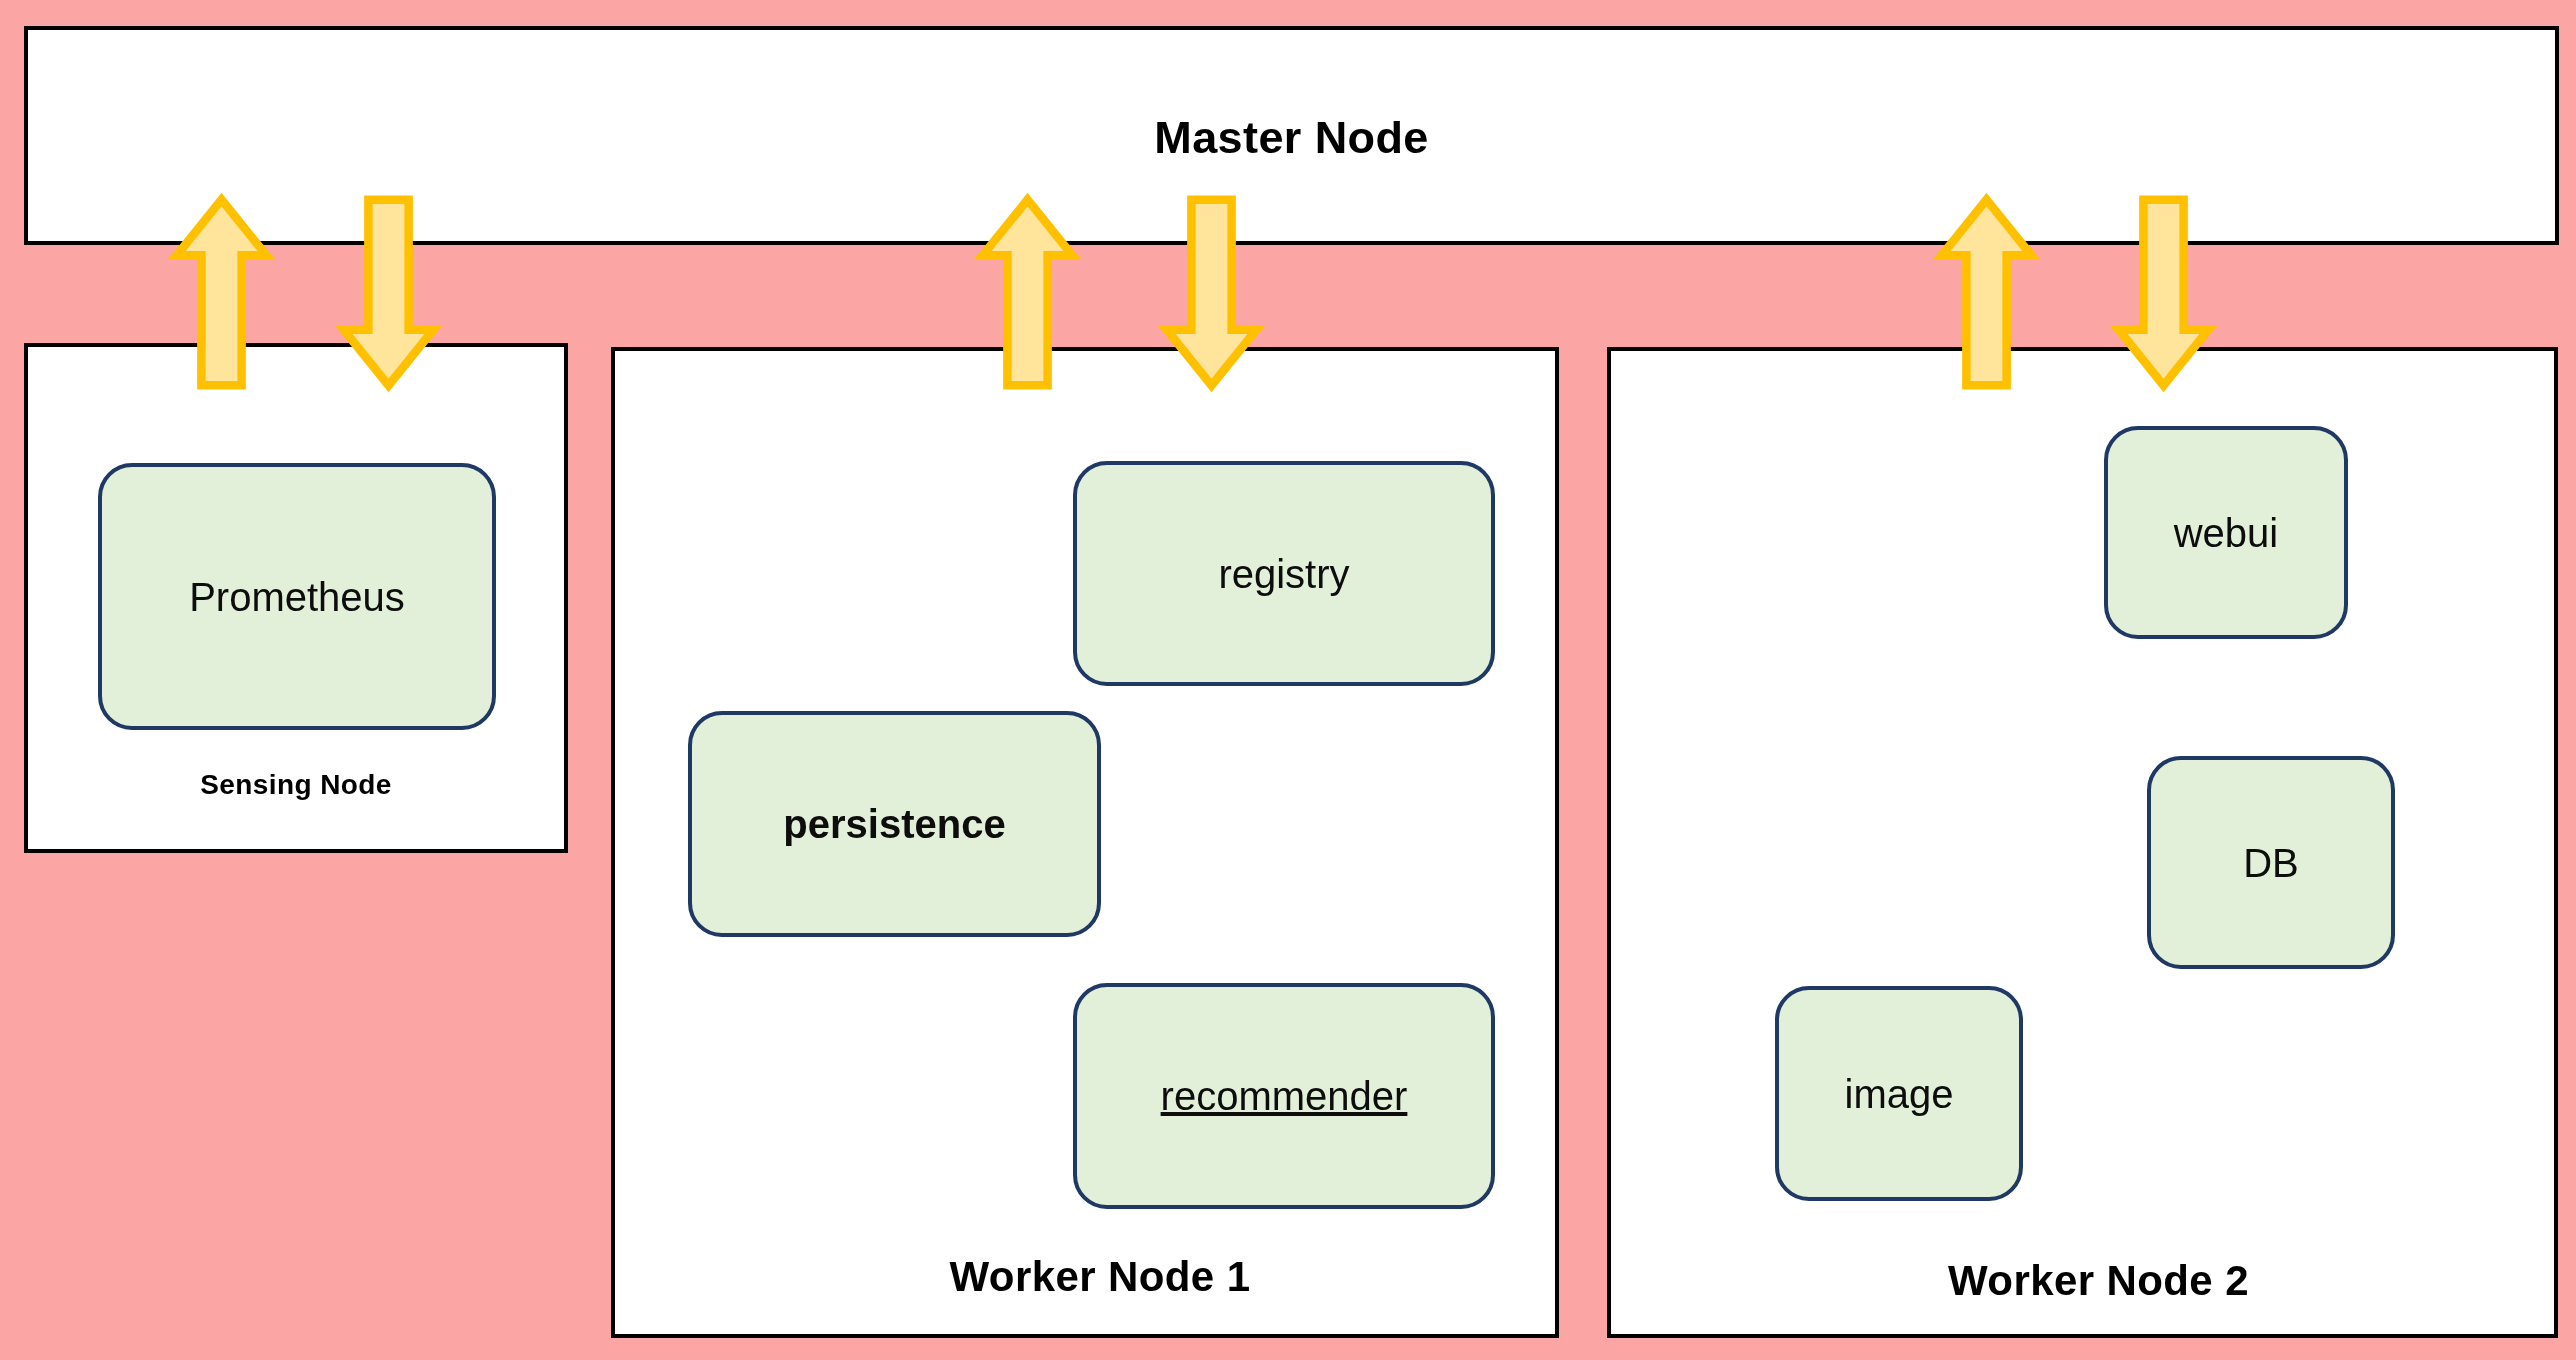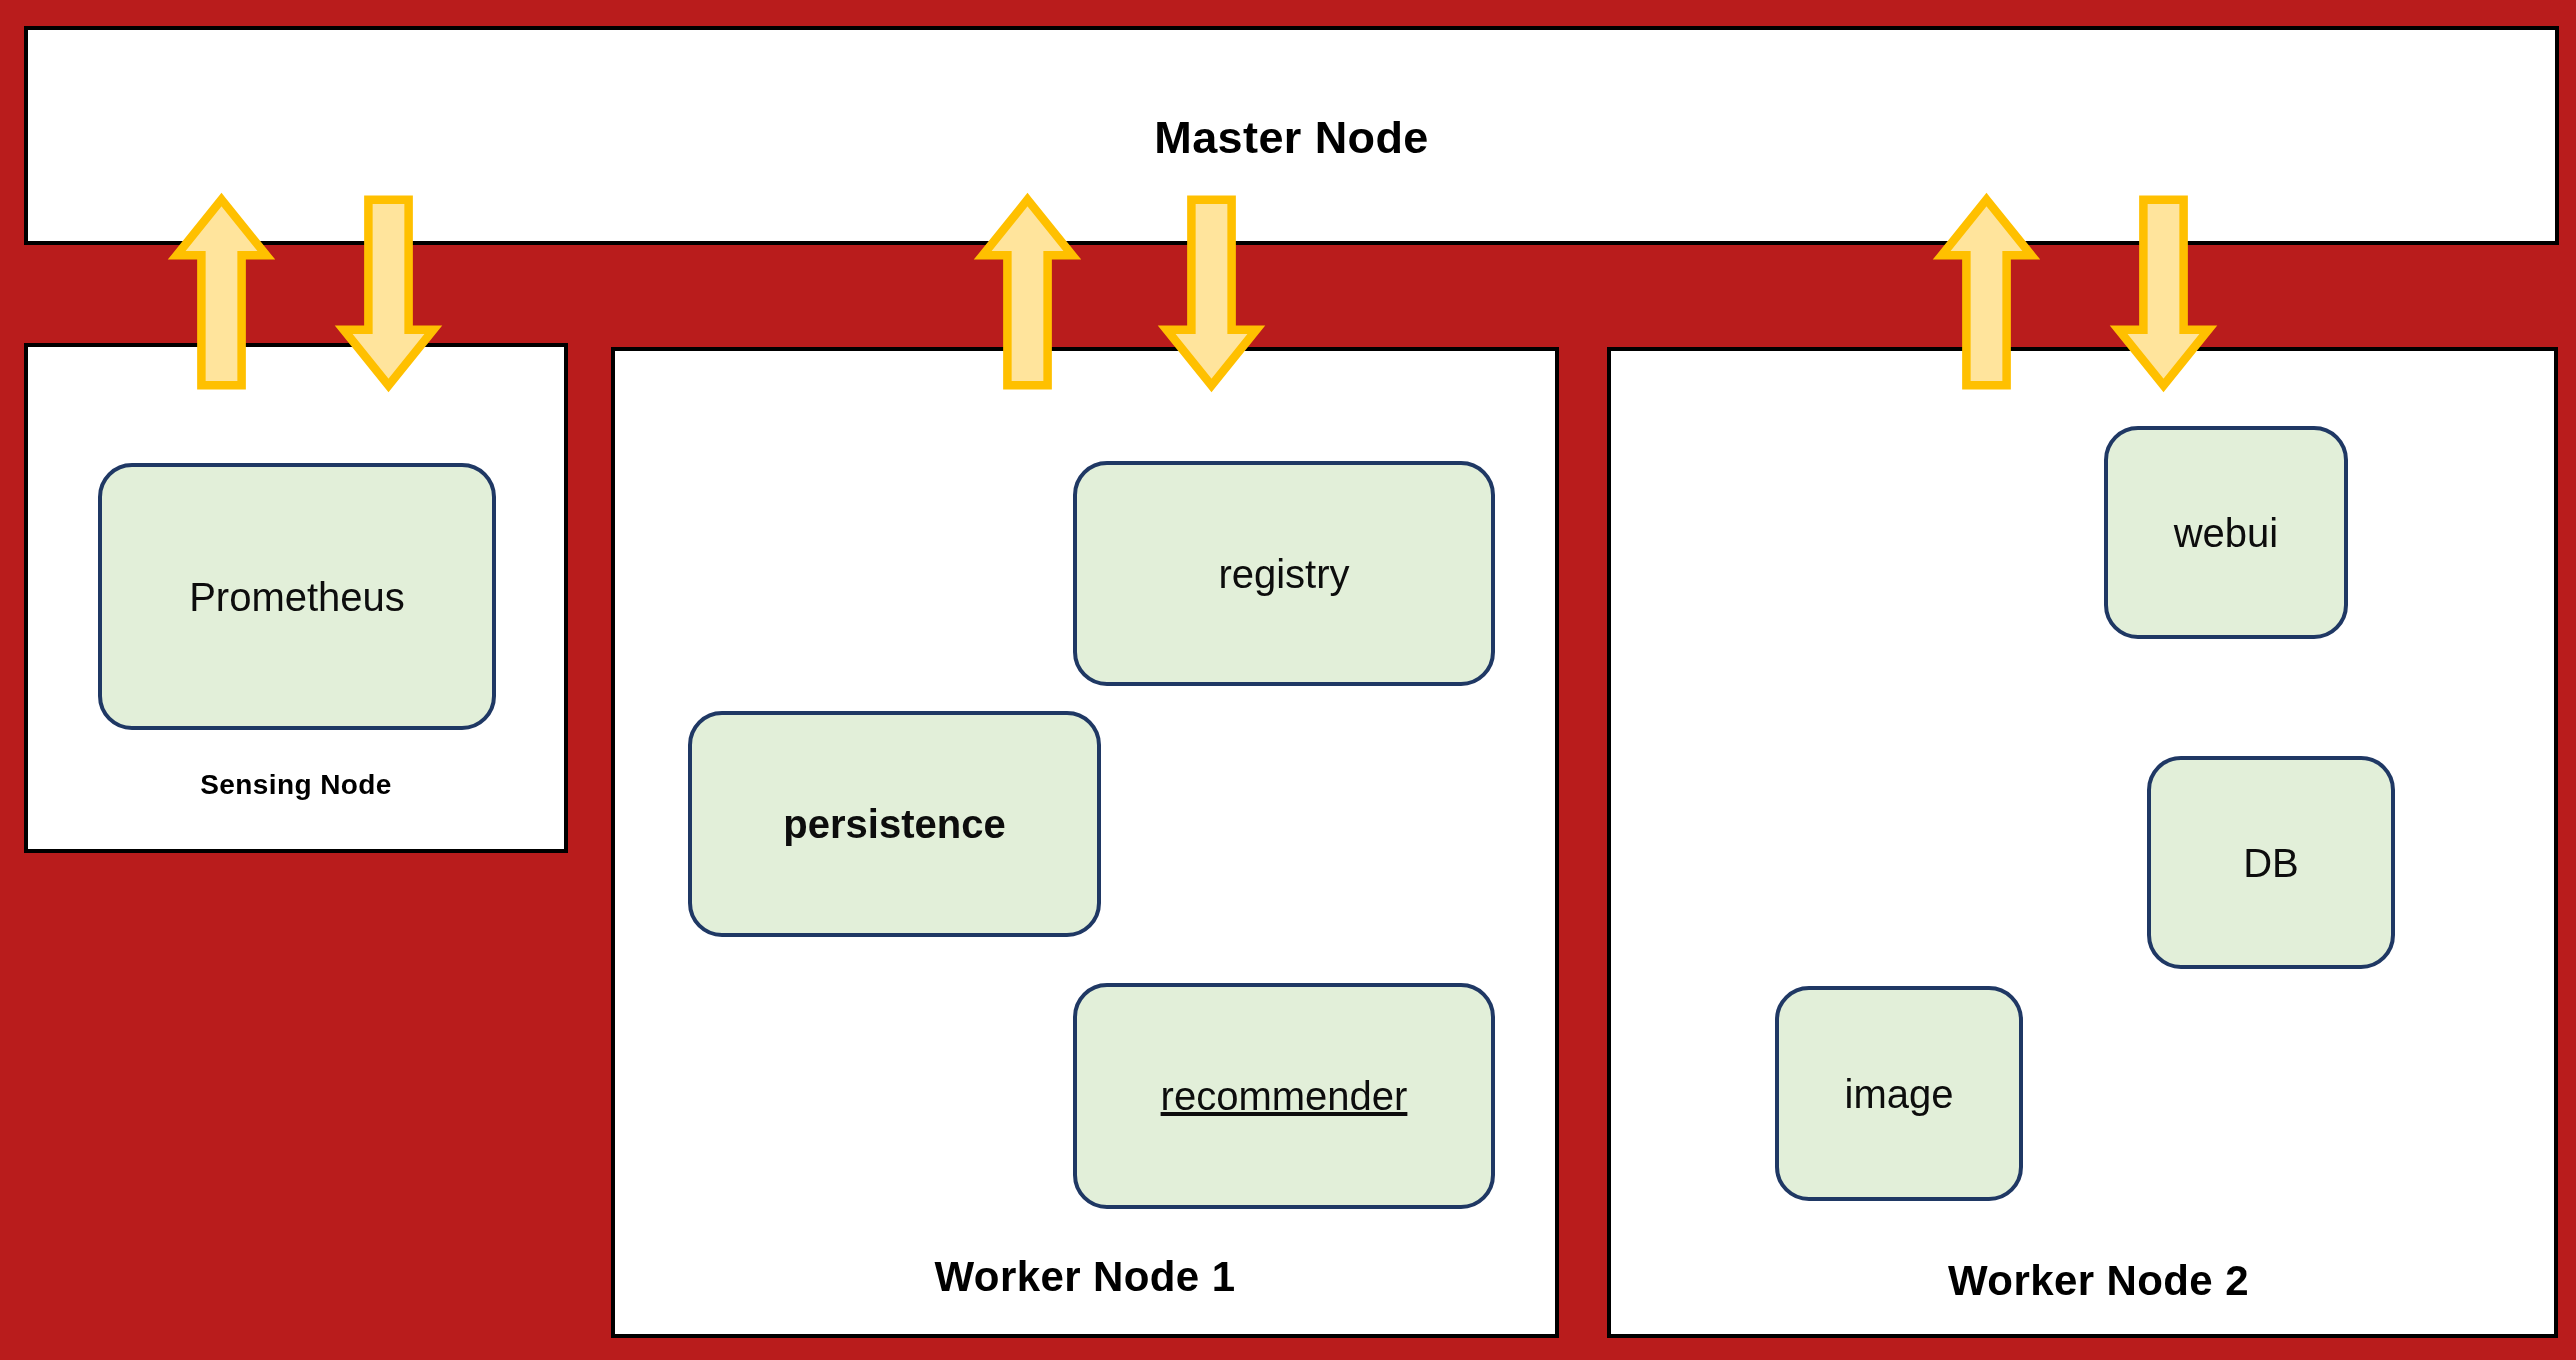--- a/index.html
+++ b/index.html
@@ -8,21 +8,21 @@
     padding: 0;
     background: #ffffff;
   }
   body {
     font-family: "Liberation Sans", sans-serif;
   }
   #canvas {
     position: relative;
     width: 2576px;
     height: 1361px;
-    background: #b91c1c;
+    background: #fca5a5;
     overflow: hidden;
   }
 
   
   .node-box {
     position: absolute;
     box-sizing: border-box;
     border: 4.6px solid #000000;
     background: #ffffff;
   }
@@ -82,21 +82,21 @@
   <div class="node-label master-label" style="left:24px; top:112px; width:2535px;">Master Node</div>
 
   <div class="node-box" style="left:24px; top:343px; width:544px; height:510px;"></div>
   <div class="pod" style="left:98px; top:463px; width:398px; height:267px;">Prometheus</div>
   <div class="node-label sensing-label" style="left:24px; top:769px; width:544px;">Sensing Node</div>
 
   <div class="node-box" style="left:611px; top:347px; width:948px; height:991px;"></div>
   <div class="pod" style="left:1073px; top:461px; width:422px; height:225px;">registry</div>
   <div class="pod" style="left:688px; top:711px; width:413px; height:226px;font-weight:bold;">persistence</div>
   <div class="pod" style="left:1073px; top:983px; width:422px; height:226px;text-decoration:underline;">recommender</div>
-  <div class="node-label worker-label" style="left:611px; top:1253px; width:948px;">Worker Node 1</div>
+  <div class="node-label worker-label" style="left:626px; top:1253px; width:948px;">Worker Node 1</div>
 
   <div class="node-box" style="left:1607px; top:347px; width:951px; height:991px;"></div>
   <div class="pod" style="left:2104px; top:426px; width:244px; height:213px;">webui</div>
   <div class="pod" style="left:2147px; top:756px; width:248px; height:213px;">DB</div>
   <div class="pod" style="left:1775px; top:986px; width:248px; height:215px;">image</div>
   <div class="node-label worker-label" style="left:1607px; top:1257px; width:951px;padding-left:16px;">Worker Node 2</div>
 
   <div class="arrow" style="left:172px; top:195px; width:99px; height:195px;">
     <svg viewBox="0 0 128 252" preserveAspectRatio="none">
       <polygon points="64,6 122,78 90,78 90,246 38,246 38,78 6,78" fill="#FFE49C" stroke="#FFC000" stroke-width="11" stroke-linejoin="miter"></polygon>

